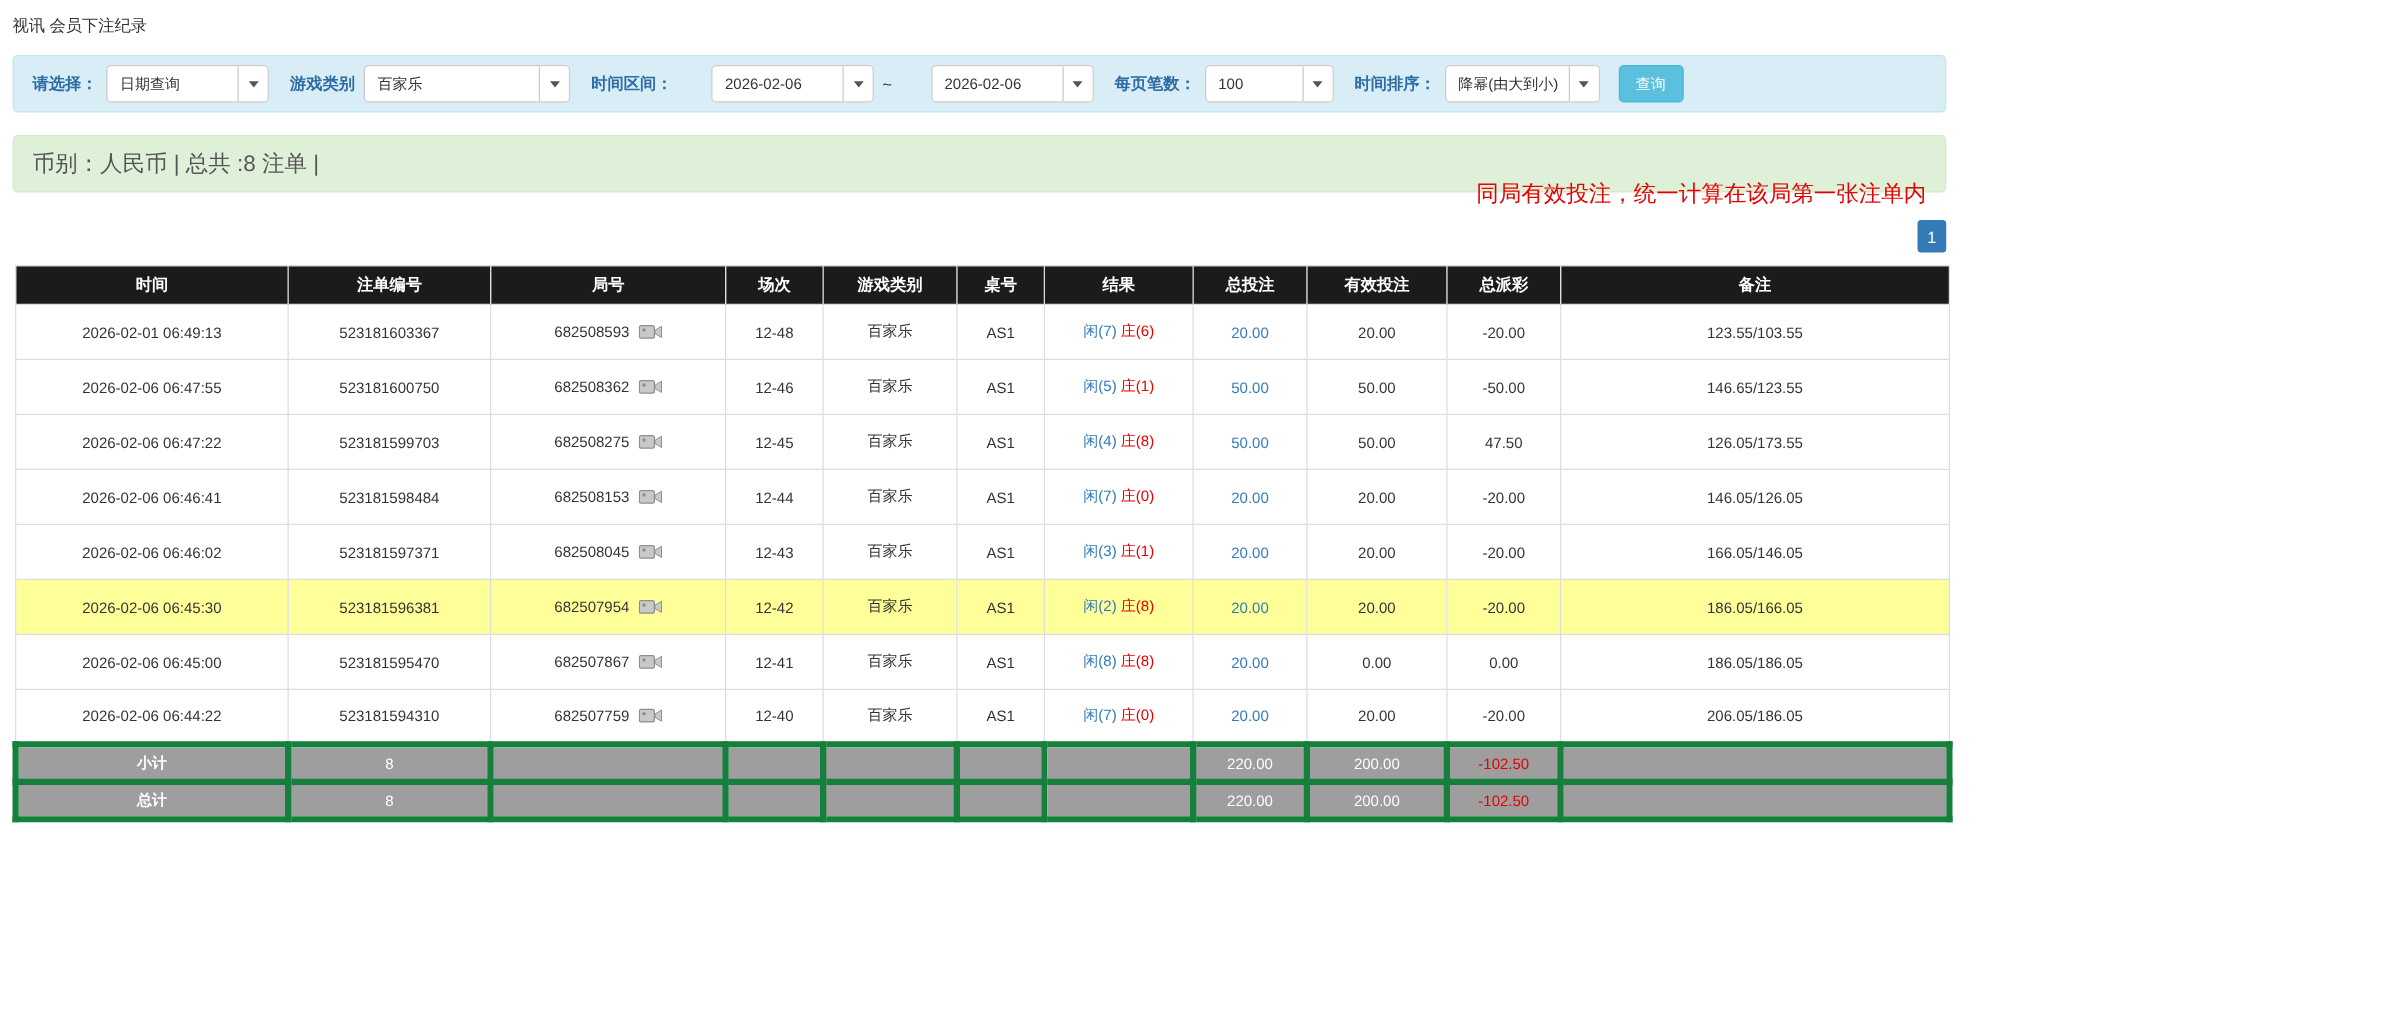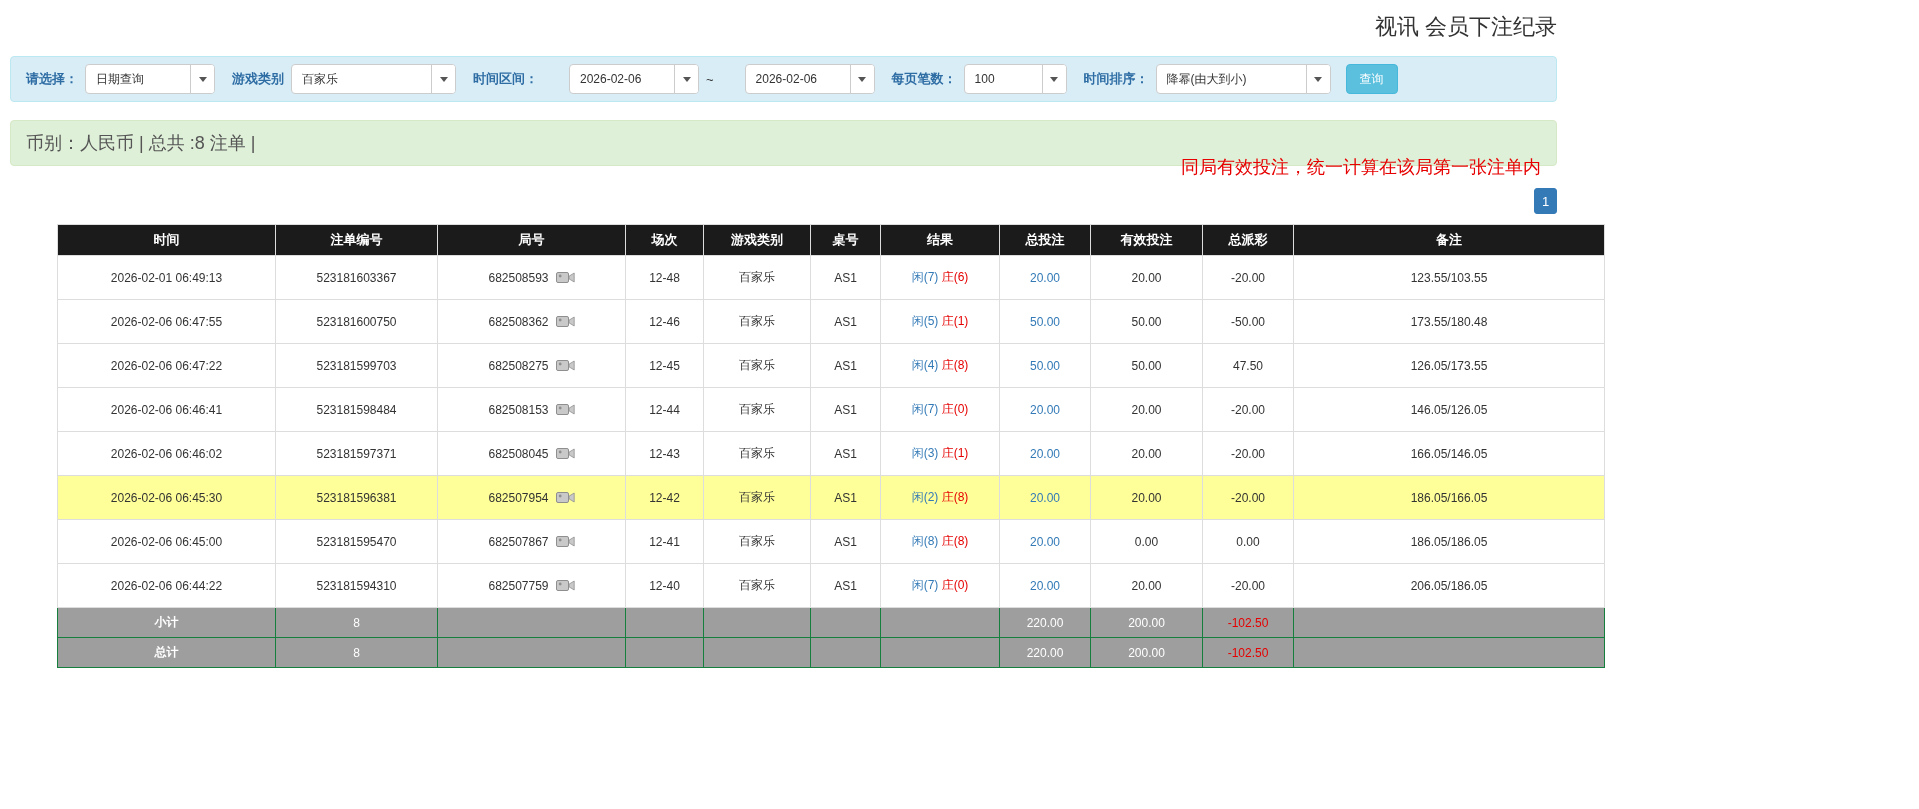--- a/index.html
+++ b/index.html
@@ -3,21 +3,21 @@
 <meta charset="utf-8">
 <style>
   * { box-sizing: border-box; margin: 0; padding: 0; }
   body {
     background: #fff;
     font-family: "Liberation Sans", "DejaVu Sans", sans-serif;
     color: #333;
   }
   .page { width: 1547px; margin: 0 0 0 10px; padding-top: 10px; }
 
-  .page-title { font-size: 22px; font-weight: 400; color: #333; padding: 2px 0 14px 0; text-align: right; }
+  .page-title { font-size: 13px; font-weight: 400; color: #333; padding: 2px 0 14px 0; }
 
   
   .filter-bar {
     background: #d9edf7;
     border: 1px solid #bce8f1;
     border-radius: 4px;
     padding: 7px 15px;
     height: 46px;
     display: flex;
     align-items: center;
@@ -57,21 +57,21 @@
   .caret {
     width: 0; height: 0;
     border-left: 4px solid transparent;
     border-right: 4px solid transparent;
     border-top: 5px solid #555;
   }
   .w-select { width: 130px; }
   .w-game   { width: 165px; }
   .w-date   { width: 130px; margin-left: 24px; }
   .w-size   { width: 103px; }
-  .w-sort   { width: 175px; }
+  .w-sort   { width: 124px; }
   .tilde { color: #333; }
   .btn-search {
     margin-left: 8px;
     background: #5bc0de;
     border: 1px solid #46b8da;
     color: #fff;
     font-size: 12px;
     height: 30px;
     padding: 0 13px;
     border-radius: 4px;
@@ -111,21 +111,20 @@
     justify-content: center;
     cursor: pointer;
   }
 
   
   table.records {
     width: 100%;
     border-collapse: collapse;
     table-layout: fixed;
     font-size: 12px;
-    margin-left: 47px;
   }
   .records th {
     background: #1b1b1b;
     color: #fff;
     font-weight: bold;
     font-size: 13px;
     text-align: center;
     padding: 6px 4px;
     border: 1px solid #ddd;
   }
@@ -143,21 +142,21 @@
   .player { color: #337ab7; }
   .banker { color: #e60000; }
   .total-bet-link { color: #337ab7; cursor: pointer; }
   td.payout-neg, .summary-row td.payout-neg { color: #e60000; }
   .video-icon { display: inline-block; margin-left: 7px; vertical-align: middle; cursor: pointer; line-height: 0; }
   .round-num { vertical-align: middle; }
   tr.summary-row td {
     background: #9e9e9e;
     color: #fff;
     height: 30px;
-    border: 1px solid #15803d;
+    border: 5px solid #15803d;
   }
   tr.summary-row td.label-cell { font-weight: bold; }
 </style>
 </head>
 <body>
 
 <div class="page">
 
   <div class="page-title">视讯 会员下注纪录</div>
 
@@ -276,21 +275,21 @@
                 <path d="M13 6.2 L18.2 3 V12 L13 8.8 Z" fill="#c9c9c9" stroke="#8f8f8f" stroke-width="0.8"></path>
                 <circle cx="4.2" cy="6" r="1.4" fill="#8f8f8f"></circle>
               </svg></span></td>
           <td>12-46</td>
           <td>百家乐</td>
           <td>AS1</td>
           <td><span class="player">闲(5)</span> <span class="banker">庄(1)</span></td>
           <td><span class="total-bet-link">50.00</span></td>
           <td>50.00</td>
           <td class="payout-neg">-50.00</td>
-          <td>173.55/180.48</td>
+          <td>146.65/123.55</td>
         </tr>
         <tr>
           <td>2026-02-06 06:47:22</td>
           <td>523181599703</td>
           <td><span class="round-num">682508275</span><span class="video-icon"><svg width="19" height="15" viewBox="0 0 19 15">
                 <rect x="0.5" y="2.5" width="12" height="10" rx="1.5" fill="#c9c9c9" stroke="#8f8f8f"></rect>
                 <path d="M13 6.2 L18.2 3 V12 L13 8.8 Z" fill="#c9c9c9" stroke="#8f8f8f" stroke-width="0.8"></path>
                 <circle cx="4.2" cy="6" r="1.4" fill="#8f8f8f"></circle>
               </svg></span></td>
           <td>12-45</td>

